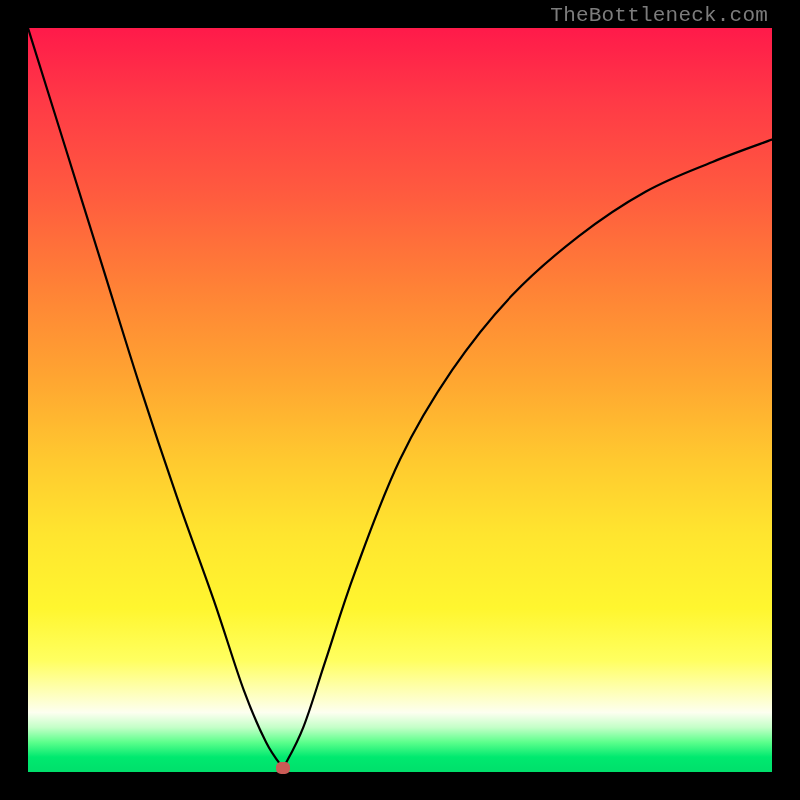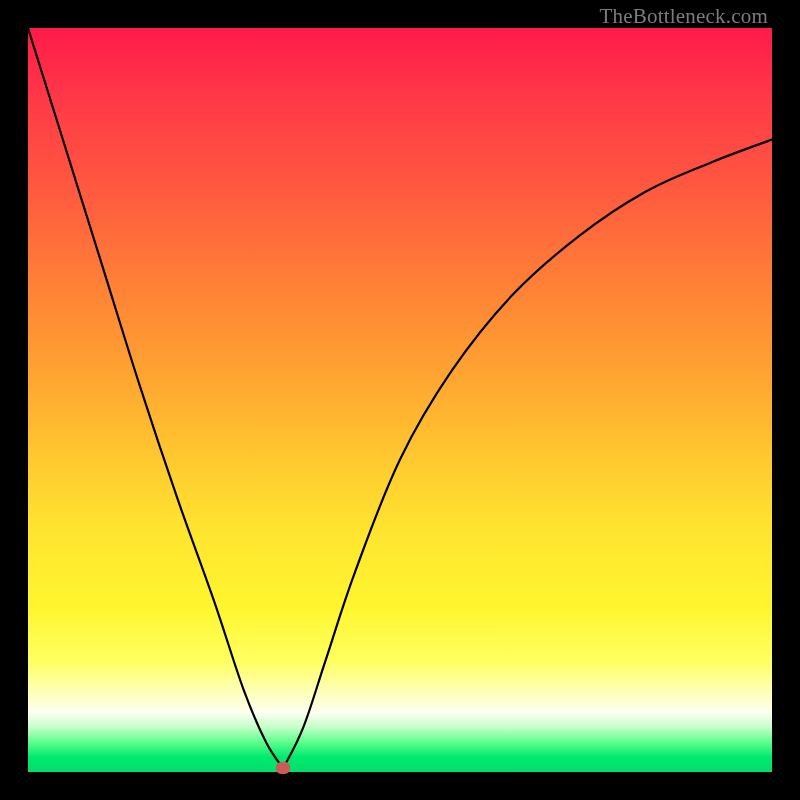--- a/index.html
+++ b/index.html
@@ -30,21 +30,21 @@
       #c4ffc8 94%,
       #5cff8c 96%,
       #00e96f 98%,
       #00df6b 100%
     );
   }
   .watermark {
     position: absolute;
     top: 4px;
     right: 32px;
-    font-family: Liberation Serif, serif;
+    font-family: Liberation Mono, monospace;
     font-size: 21px;
     color: #7c7c7c;
     letter-spacing: 0.2px;
   }
   .curve-svg {
     position: absolute;
     left: 0;
     top: 0;
     width: 744px;
     height: 744px;

